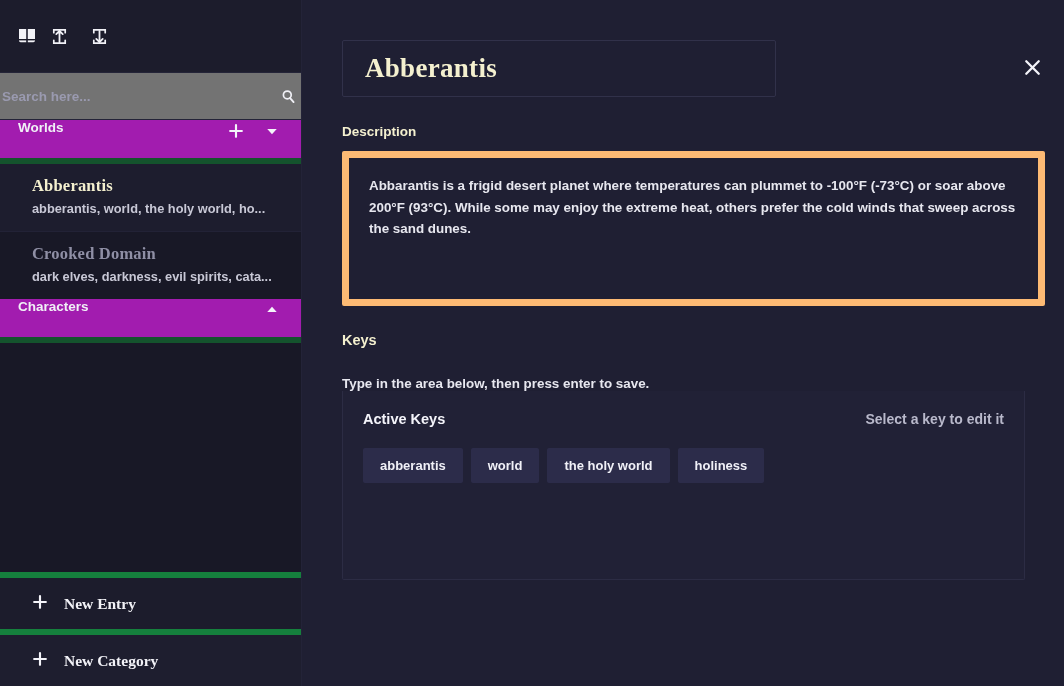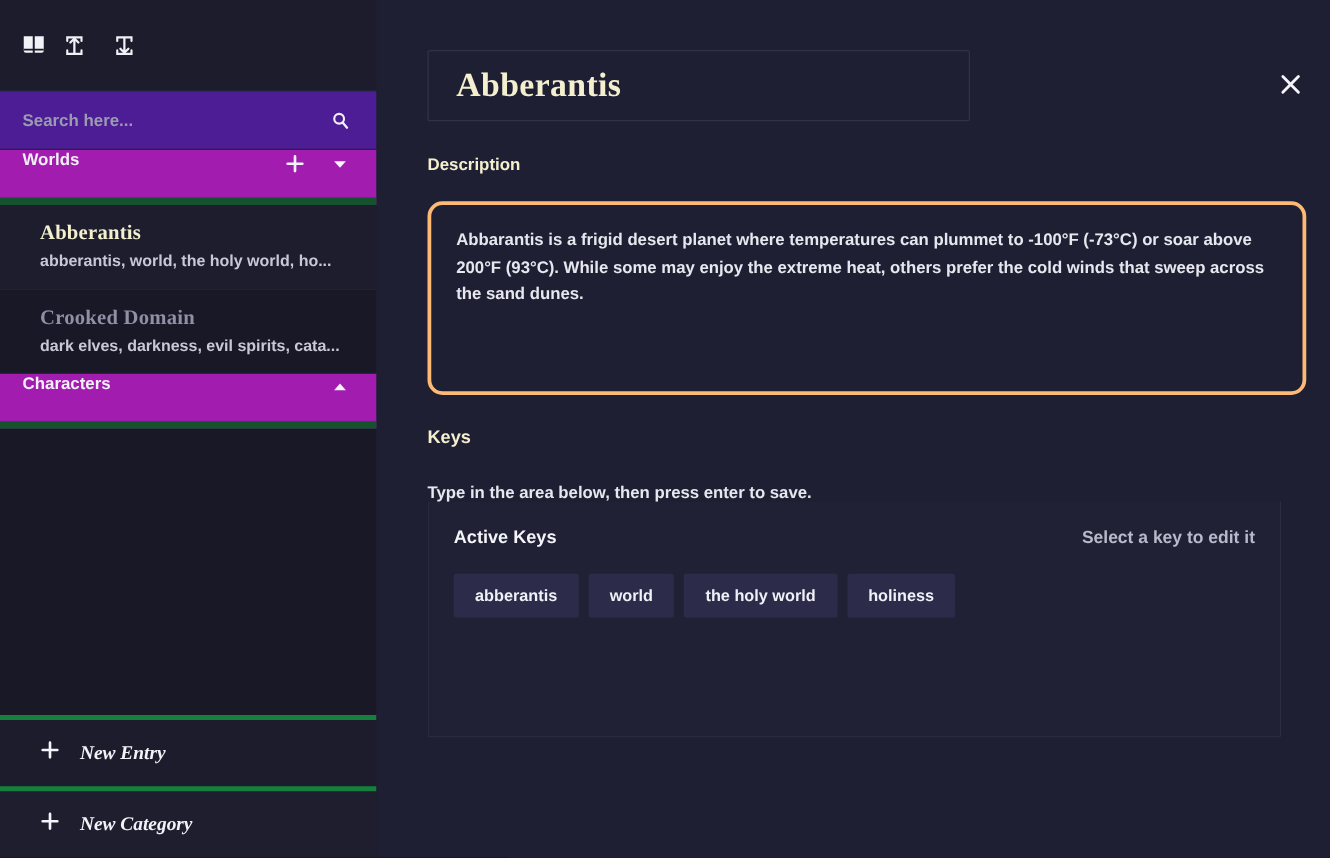--- a/index.html
+++ b/index.html
@@ -47,24 +47,24 @@
   .sb-head-actions { display: flex; align-items: center; gap: 18px; }
   .icon-btn {
     width: 22px; height: 22px;
     display: flex; align-items: center; justify-content: center;
     cursor: pointer;
     background: none; border: none;
   }
 
   .sb-search {
     height: 47px;
-    background: #4c1d95;
+    background: #737373;
     display: flex;
     align-items: center;
-    padding: 0 18px;
+    padding: 0 2px;
     border-bottom: 1px solid #242438;
   }
   .sb-search input {
     flex: 1 1 auto;
     background: transparent;
     border: none;
     outline: none;
     color: #d9d9e4;
     font-family: "Liberation Sans", sans-serif;
     font-size: 13.5px;
@@ -117,24 +117,23 @@
   }
 
   .sb-spacer { flex: 1 1 auto; background: #181826; }
 
   .sb-bottom { background: #181826; }
   .sb-btn {
     height: 57px;
     display: flex;
     align-items: center;
     padding: 0 18px 0 32px;
-    border-top: 4px solid #15803d;
+    border-top: 6px solid #15803d;
     background: #1c1c2c;
     cursor: pointer;
-    font-style: italic;
   }
   .sb-btn.category { background: #1e1e2f; }
   .sb-btn-label {
     font-family: "Liberation Serif", serif;
     font-size: 15.5px;
     font-weight: bold;
     color: #f2f2f7;
     margin-left: 16px;
   }
 
@@ -176,25 +175,25 @@
     margin-right: -4px;
   }
 
   .section-label {
     margin-top: 27px;
     font-size: 13.5px;
     font-weight: bold;
     color: #f4f0cf;
   }
   .desc-box {
-    margin-top: 22px;
+    margin-top: 12px;
     width: 703px;
     height: 155px;
-    border: 3px solid #fdba74;
-    border-radius: 12px;
+    border: 7px solid #fdba74;
+    border-radius: 2px;
     padding: 17px 20px;
   }
   .desc-text {
     font-size: 13.4px;
     font-weight: bold;
     line-height: 21.5px;
     color: #e7e7ef;
   }
 
   .keys-label {

